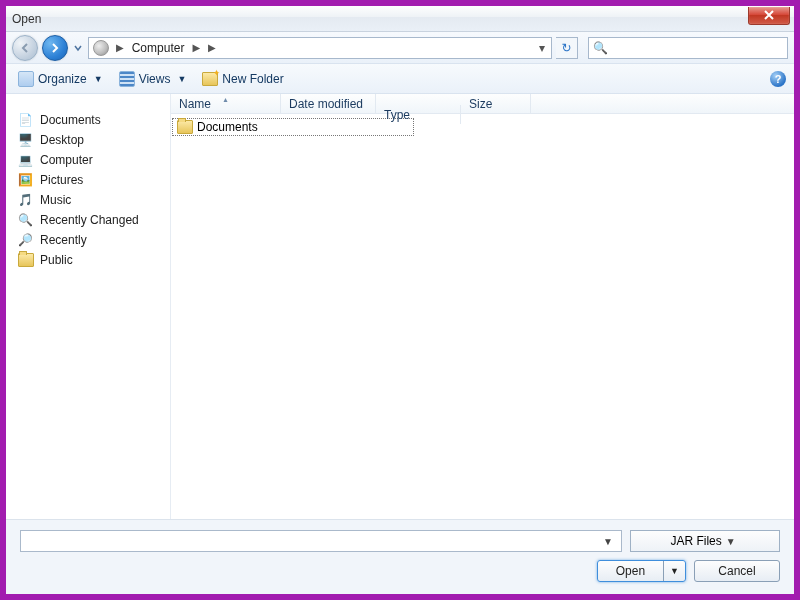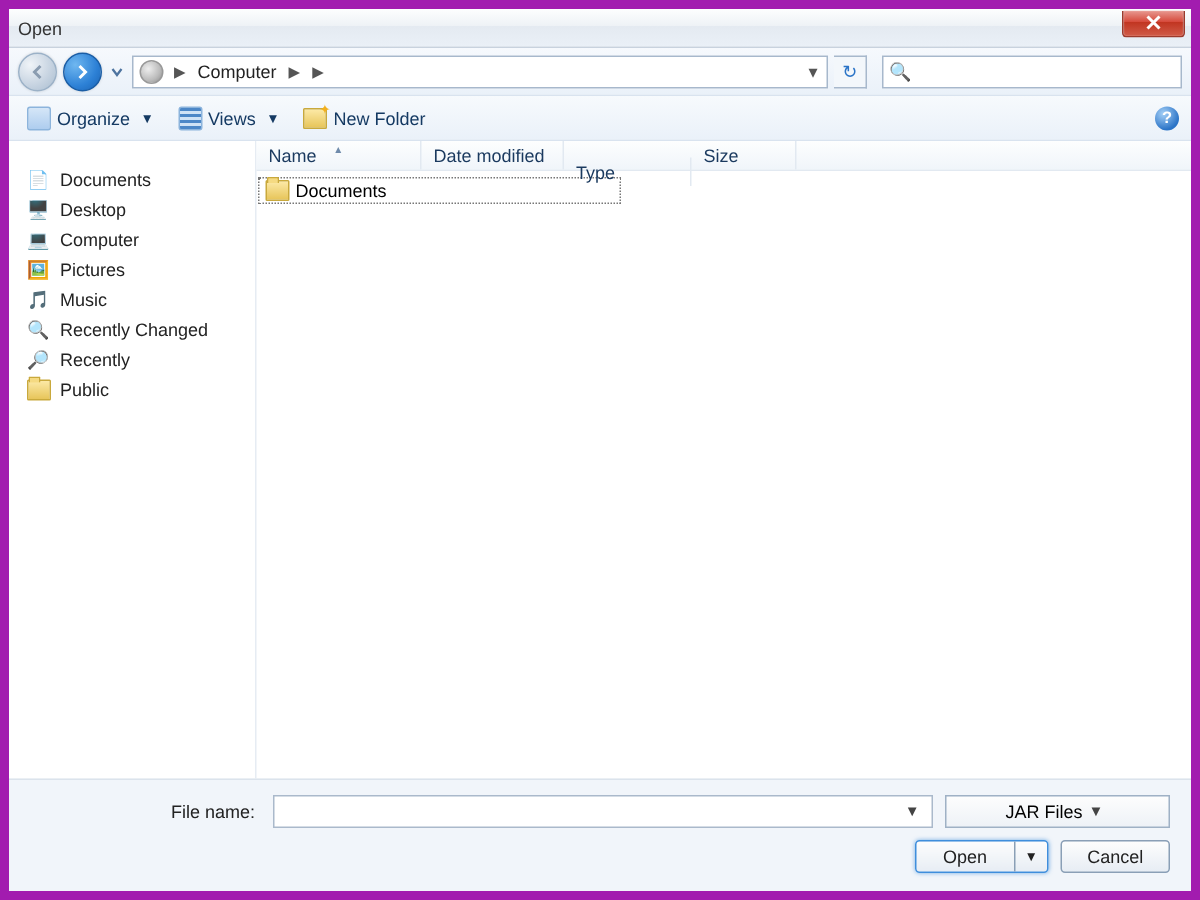--- a/index.html
+++ b/index.html
@@ -56,21 +56,21 @@
 .fn-input { flex: 1; height: 22px; background: #fff; border: 1px solid #aab9cb; display: flex; align-items: center; padding: 0 4px; }
 .fn-input input { flex: 1; border: none; outline: none; }
 .fn-drop { padding: 0 4px; color: #444; font-size: 10px; }
 .filter { width: 150px; height: 22px; background: linear-gradient(#fdfdfd,#eef2f7); border: 1px solid #9fb1c5; display: flex; align-items: center; padding: 0 6px; justify-content: center; }
 .btns-row { display: flex; justify-content: flex-end; gap: 8px; padding-right: 0; }
 .btn { height: 22px; border: 1px solid #8a9fb6; background: linear-gradient(#fdfdfd,#e7edf4); border-radius: 3px; display: flex; align-items: center; justify-content: center; padding: 0 10px; color: #222; }
 .btn.split { padding: 0; }
 .btn.split .main { padding: 0 18px; border-right: 1px solid #8a9fb6; height: 100%; display: flex; align-items: center; }
 .btn.split .drop { padding: 0 6px; font-size: 9px; }
 .btn.primary { border-color: #3f8edc; box-shadow: 0 0 3px rgba(63,142,220,.7); }
-.btn.cancel { width: 73px; }
+.btn.cancel { width: 86px; }
 .organize-ico { background: linear-gradient(#d5e6f7,#aecdef); border: 1px solid #8cb4dc; border-radius: 2px; }
 .views-ico { background: repeating-linear-gradient(0deg,#4c87c7 0 2px,#cfe2f5 2px 4px); border: 1px solid #8cb4dc; border-radius: 2px; }
 .newfolder-ico { width: 16px; height: 14px; background: linear-gradient(#fce9a6,#e7c55a); border: 1px solid #c9a93c; border-radius: 1px; position: relative; }
 .newfolder-ico::after { content: "✦"; position: absolute; top: -5px; right: -3px; font-size: 9px; color: #f2b01e; }
 </style>
 </head>
 <body>
 
 <div class="window">
 
@@ -195,21 +195,20 @@
               <span class="folder-ico"></span>
               <span>Documents</span>
             </div>
         </div>
       </div>
     </div>
   </div>
 
   <div class="bottom">
     <div class="fn-row">
-      <div class="fn-label">File name:</div>
       <div class="fn-input">
         <input type="text" value="" style="">
         <span class="fn-drop">▼</span>
       </div>
       <div class="filter">
         <span>JAR Files</span>
         <span class="fn-drop">▼</span>
       </div>
     </div>
     <div class="btns-row">

